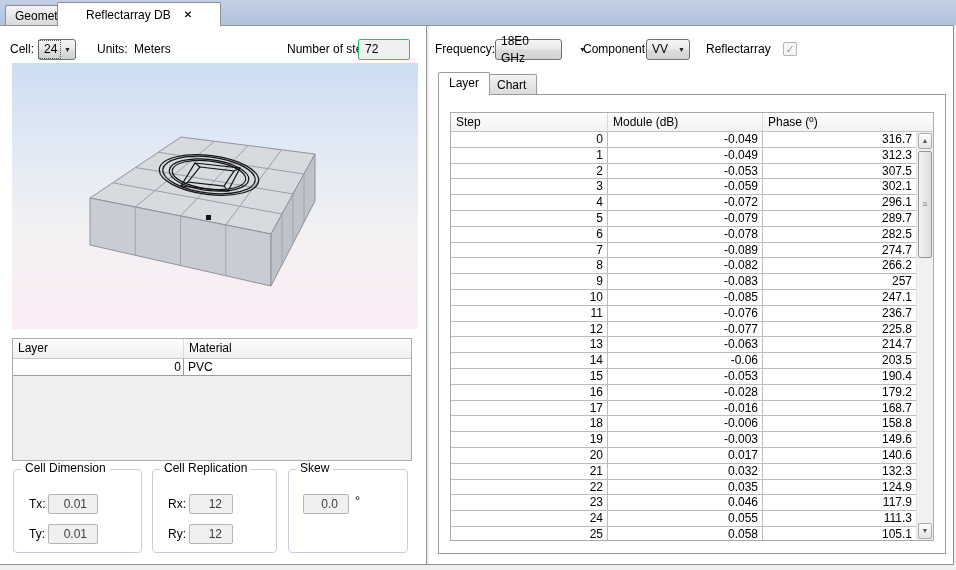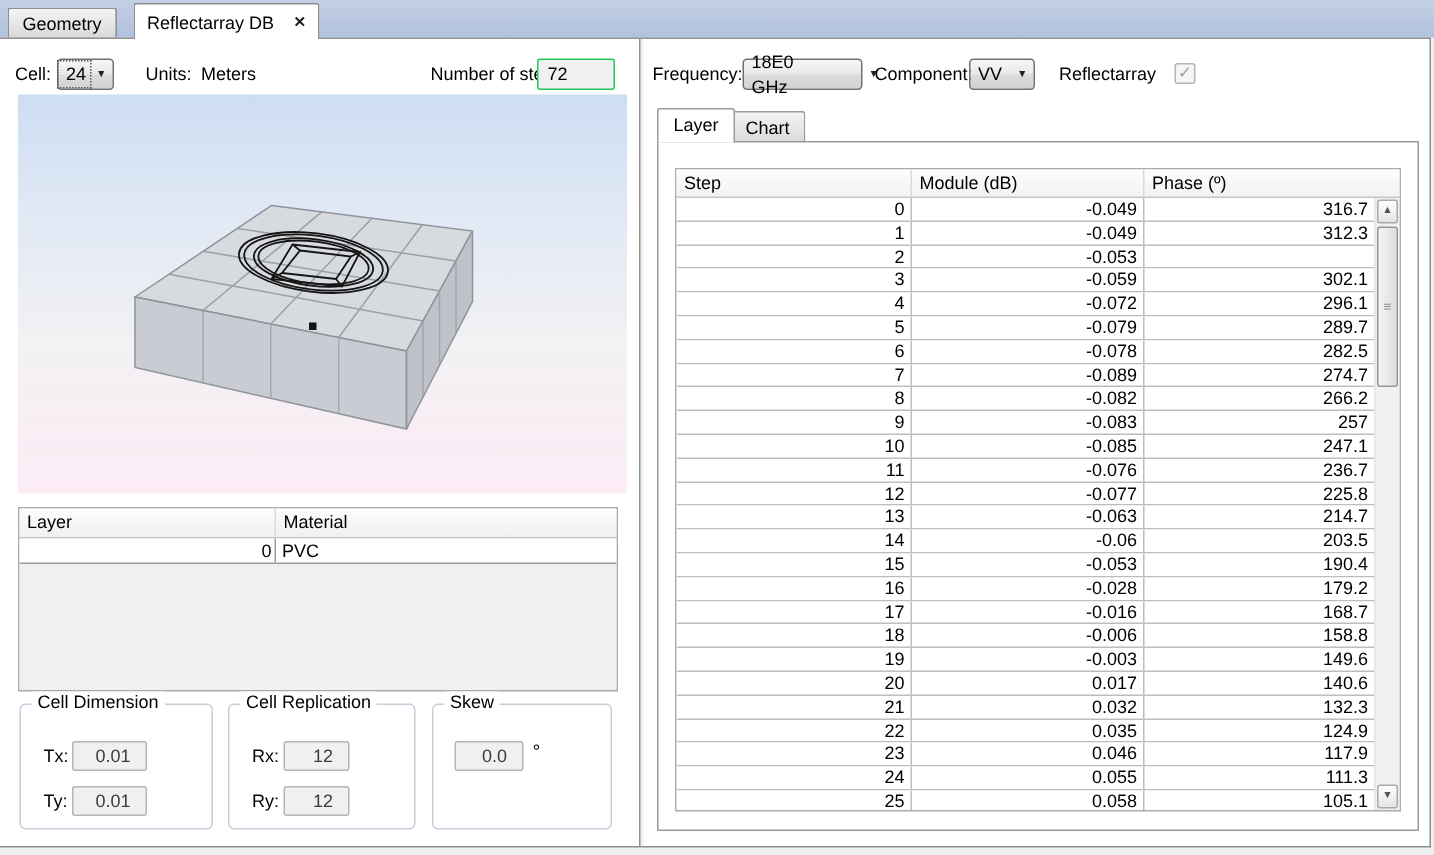--- a/index.html
+++ b/index.html
@@ -11,21 +11,21 @@
   #window { position:relative; width:956px; height:570px; background:#f0f0f0; }
 
   
   .tabbar { position:absolute; left:0; top:0; width:956px; height:25px;
     background:linear-gradient(180deg,#c3d0e4 0%, #b1c2dd 100%); }
   .client-top-line { position:absolute; left:0; top:25px; width:954px; height:1px; background:#8f8f8f; z-index:1; }
   .doc-tab { position:absolute; display:flex; align-items:center; padding:0 9px;
     border:1px solid #8f8f8f; border-bottom:none; border-radius:2px 2px 0 0; cursor:default; }
   .doc-tab.inactive { left:5px; top:5px; height:20px;
     background:linear-gradient(180deg,#f4f4f4,#d9d9d9); }
-  .doc-tab.active { left:57px; top:2px; height:24px; background:#ffffff; z-index:2; padding:0 8px;margin-left:32px; }
+  .doc-tab.active { left:57px; top:2px; height:24px; background:#ffffff; z-index:2; padding:0 28px; }
   .doc-tab .close { margin-left:13px; font-weight:bold; font-size:10px; color:#1a1a1a; cursor:pointer; }
 
   
   .panel { position:absolute; top:26px; height:538px; background:#fff; }
   #left-panel  { left:0;   width:426px; }
   #right-panel { left:429px; width:524px; }
   .splitter { position:absolute; left:426px; top:26px; width:3px; height:538px;
     background:#f0f0f0; border-left:1px solid #929292; }
   .win-right-line  { position:absolute; left:953px; top:26px; width:1px; height:539px; background:#8f8f8f; }
   .win-bottom-line { position:absolute; left:0; top:564px; width:954px; height:1px; background:#8f8f8f; }
@@ -216,21 +216,21 @@
       <div class="disbox" style="left:14px; top:24px; width:46px;">0.0</div>
       <span class="deg" style="left:66px; top:22px;">°</span>
     </div>
   </div>
 
   <div class="splitter"></div>
 
   <div id="right-panel" class="panel">
 
     <span class="lbl" style="left:6px; top:13px;">Frequency:</span>
-    <div class="combo" style="left:66px; top:13px; width:80px;gap:48px;">
+    <div class="combo" style="left:66px; top:13px; width:67px;gap:48px;">
       <span class="ctext">18E0 GHz</span>
       <span class="carrow">▼</span>
     </div>
     <span class="lbl" style="left:154px; top:13px;">Component:</span>
     <div class="combo" style="left:217px; top:13px; width:44px;">
       <span class="ctext">VV</span>
       <span class="carrow">▼</span>
     </div>
     <span class="lbl" style="left:277px; top:13px;">Reflectarray</span>
     <div class="checkbox" style="left:354px; top:16px;">
@@ -259,20 +259,21 @@
                 <div class="tcell c2">316.7</div>
               </div>
               <div class="trow">
                 <div class="tcell c0">1</div>
                 <div class="tcell c1">-0.049</div>
                 <div class="tcell c2">312.3</div>
               </div>
               <div class="trow">
                 <div class="tcell c0">2</div>
                 <div class="tcell c1">-0.053</div>
+                <div class="tcell c2">307.5</div>
               </div>
               <div class="trow">
                 <div class="tcell c0">3</div>
                 <div class="tcell c1">-0.059</div>
                 <div class="tcell c2">302.1</div>
               </div>
               <div class="trow">
                 <div class="tcell c0">4</div>
                 <div class="tcell c1">-0.072</div>
                 <div class="tcell c2">296.1</div>

